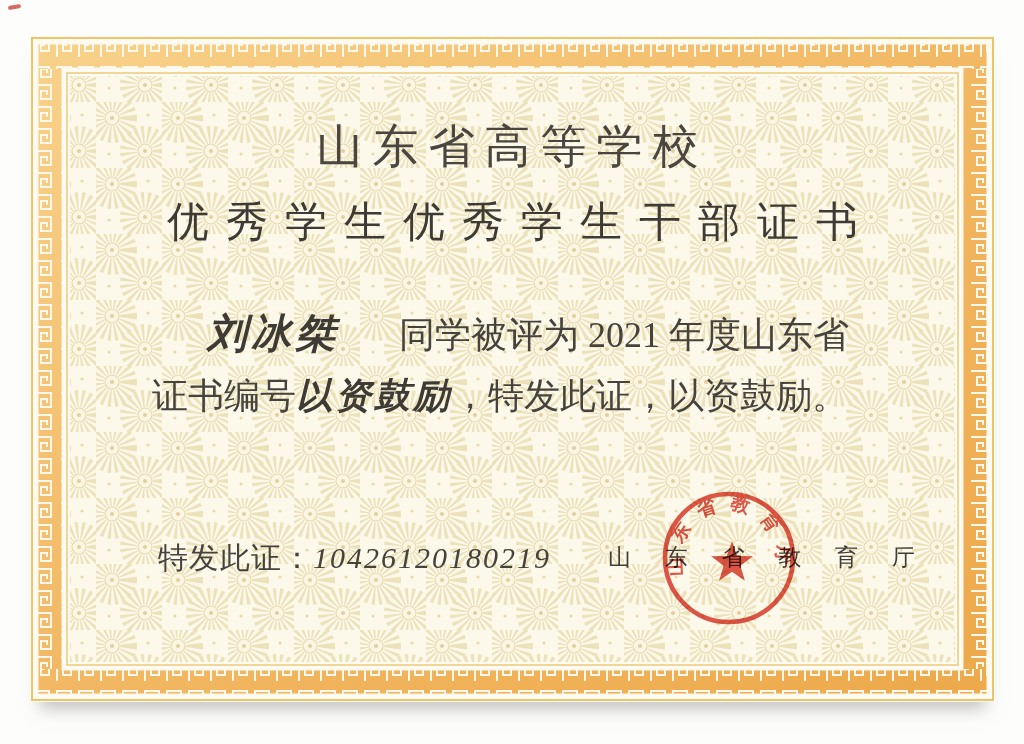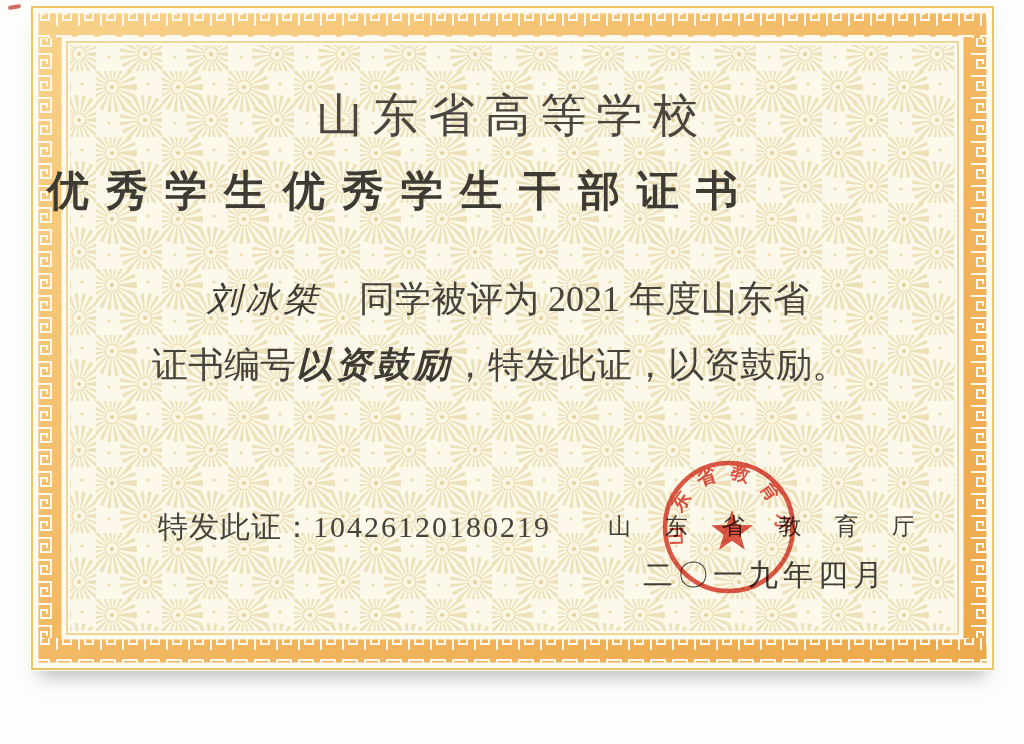--- a/index.html
+++ b/index.html
@@ -7,48 +7,48 @@
     width:1024px;height:744px;overflow:hidden;
     background:#fdfdfc;
     font-family:"Liberation Serif", serif;
     position:relative;
   }
   .pen-mark{
     position:absolute;left:8px;top:5px;width:13px;height:4px;
     background:#c43b2f;opacity:.75;transform:rotate(-10deg);border-radius:2px;
   }
   .cert{
-    position:absolute;left:30px;top:5px;width:965px;height:666px;
+    position:absolute;left:30px;top:36px;width:965px;height:666px;
     box-shadow:0 16px 16px -10px rgba(130,128,122,.5);
     background:#7dd3fc;
   }
   .cert-bg{position:absolute;left:0;top:0;}
   .txt{position:absolute;color:#46423c;white-space:nowrap;}
   .title{
     left:0;right:0;top:80px;text-align:center;
     font-size:46px;letter-spacing:10px;color:#4a463f;
   }
   .subtitle{
-    left:0;right:0;top:158px;text-align:left;
+    left:0;right:0;top:158px;text-align:center;
     font-family:"Liberation Sans",sans-serif;
-    font-weight:700;font-size:42px;letter-spacing:17px;color:#3e3a34;
+    font-weight:400;font-size:42px;letter-spacing:17px;color:#3e3a34;
     text-indent:17px;
   }
   .bodyline{font-size:36px;color:#46423c;}
   .line1{left:177px;top:270px;}
   .line2{left:122px;top:336px;}
   .recipient{
-    font-weight:400;font-size:34px;font-style:italic;
-    letter-spacing:4px;margin-right:38px;color:#3e3a34;
+    font-weight:700;font-size:40px;font-style:italic;
+    letter-spacing:4px;margin-right:60px;color:#3e3a34;
   }
   .award{
     font-weight:700;font-style:italic;letter-spacing:3px;color:#3e3a34;
   }
   .certno{left:128px;top:502px;font-size:30px;letter-spacing:1px;}
-  .certno .num{letter-spacing:2px;}
+  .certno .num{letter-spacing:2px;font-style:italic;}
   .issuer{left:578px;top:506px;font-size:23px;letter-spacing:14px;color:#403c36;}
   .date{left:613px;top:550px;font-size:30px;letter-spacing:5px;color:#403c36;}
   .seal{
     position:absolute;left:614px;top:437px;
     mix-blend-mode:multiply;opacity:.85;
   }
 </style>
 </head>
 <body>
 
@@ -117,21 +117,20 @@
     <div class="txt bodyline line2">
       <span>证书编号</span><span class="award">以资鼓励</span><span>，特发此证，以资鼓励。</span>
     </div>
 
     <div class="txt certno">
       <span>特发此证：</span><span class="num">10426120180219</span>
     </div>
 
     <div class="txt issuer">山 东 省 教 育 厅</div>
 
-    <div class="txt date">二〇一九年四月</div>
 
     <svg class="seal" width="170" height="170" viewBox="0 0 170 170">
       <defs>
         <path id="sealArc" d="M 39.9 101.4 A 48 48 0 1 1 130.1 101.4" transform="translate(0,0)" fill="none"></path>
       </defs>
       <circle cx="85" cy="85" r="64" fill="none" stroke="#d93a2b" stroke-width="4.6"></circle>
       <polygon fill="#d93a2b" transform="translate(88,90)" points="0,-22 5.2,-7.1 20.9,-6.8 8.4,2.7 12.9,17.8 0,8.8 -12.9,17.8 -8.4,2.7 -20.9,-6.8 -5.2,-7.1"></polygon>
       <text font-size="19" fill="#d93a2b" letter-spacing="12" font-family="Liberation Serif, serif" font-weight="700">
         <textPath href="#sealArc" startOffset="50%" text-anchor="middle">山东省教育厅</textPath>
       </text>

